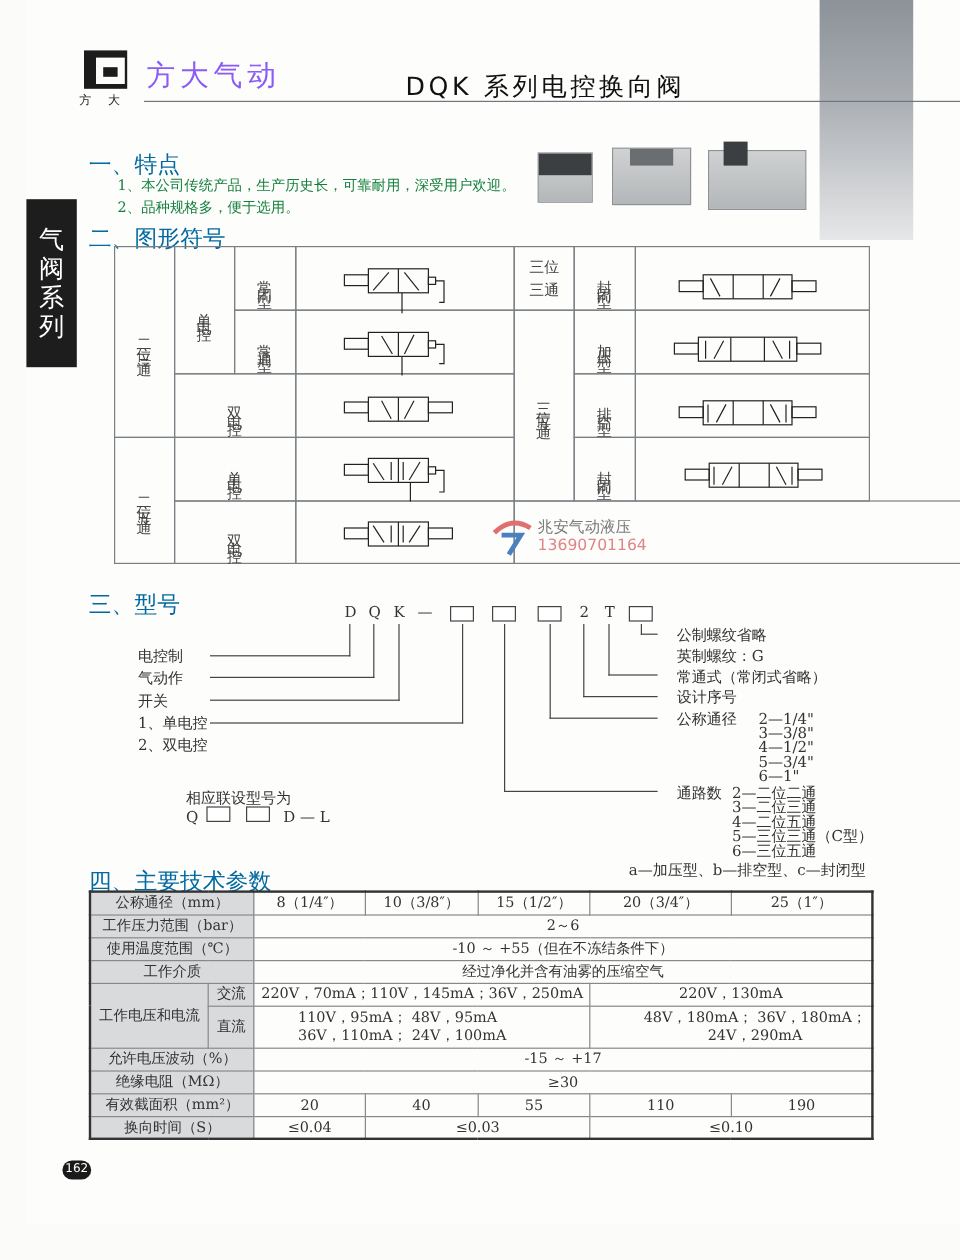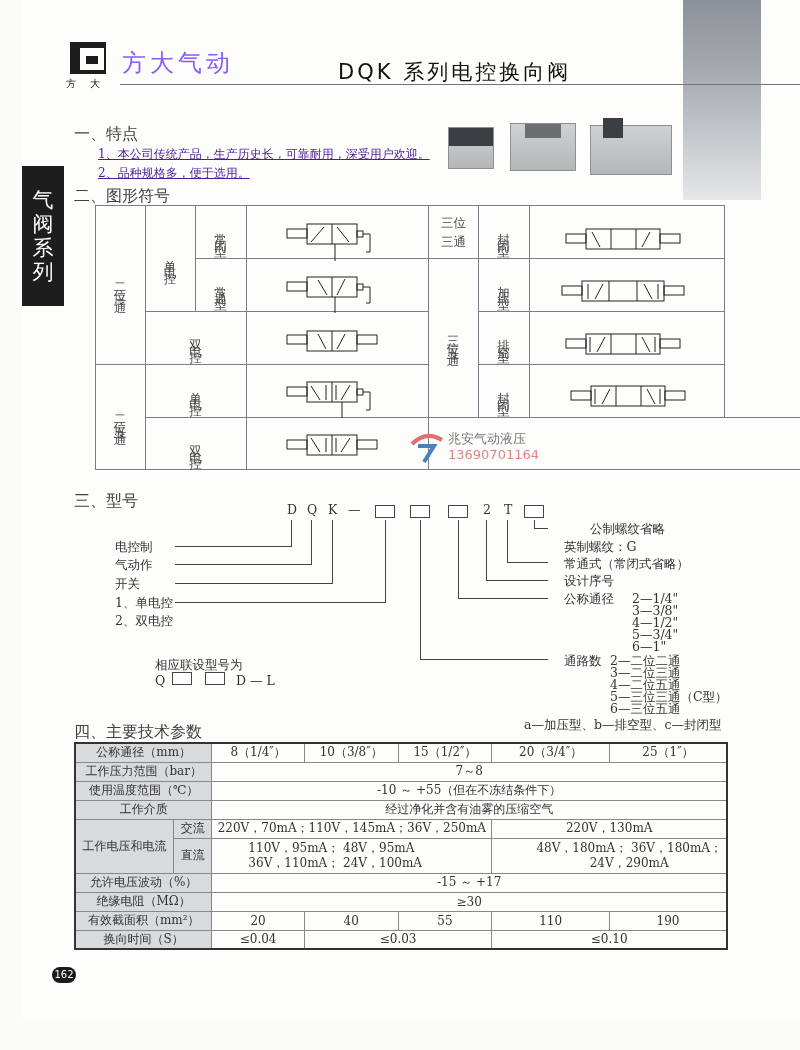--- a/index.html
+++ b/index.html
@@ -16,22 +16,22 @@
   .logo-dot { position:absolute; left:16px; top:14px; width:12px; height:8px; background:#1c1c1c; }
   .logo-sub { position: absolute; left: 66px; top: 77px; font-size: 10px; font-family: "DejaVu Sans", sans-serif; letter-spacing: 14px; color:#222; }
   .brand { position: absolute; left: 122px; top: 47px; font-size: 24px; font-family: "DejaVu Sans", sans-serif; letter-spacing: 4px; color: #8b5cf6; }
   .page-title { position: absolute; left: 338px; top: 58px; font-size: 21px; font-family: "DejaVu Sans", sans-serif; letter-spacing: 3px; color: #111; }
   .title-rule { position: absolute; left: 120px; top: 84px; width: 680px; height: 1px; background: #6f7680; }
 
   .side-tab { position: absolute; left: 22px; top: 166px; width: 42px; height: 140px; background: #1d1d1d; color: #fff;
     font-family: "DejaVu Sans", sans-serif; font-size: 21px; line-height: 24px; text-align: center; padding-top: 22px; }
   .side-tab span { display:block; }
 
-  .sec-h { position: absolute; font-family: "DejaVu Sans", sans-serif; font-size: 16px; color: #404040; }
-  .feat { position: absolute; font-size: 12px; color: #4c1d95; text-decoration: underline; }
+  .sec-h { position: absolute; font-family: "DejaVu Sans", sans-serif; font-size: 19px; color: #0369a1; }
+  .feat { position: absolute; font-size: 12px; color: #15803d; }
 
   .products { position: absolute; left: 444px; top: 105px; width: 240px; height: 70px; }
   .prod { position: absolute; background: linear-gradient(180deg,#cfd1d2,#b4b7b9); border: 1px solid #8e9194; }
   .prod .top { position:absolute; background:#3b3f42; }
   .sym-grid { position: absolute; left: 95px; top: 205px; width: 882px; height: 265px; }
   .cell { position: absolute; border: 1px solid #7a7f84; display:flex; align-items:center; justify-content:center;
     font-size: 12.5px; color:#444; text-align:center; line-height: 19px; }
   .vt { writing-mode: vertical-rl; letter-spacing: 6px; }
 
   .watermark { position: absolute; left: 408px; top: 430px; }
@@ -293,21 +293,21 @@
 <div class="line" style="left:507px; top:562px; width:41px; height:1px;"></div>
 <div class="line" style="left:534px; top:520px; width:1px; height:9px;"></div>
 <div class="line" style="left:534px; top:528px; width:14px; height:1px;"></div>
 
 <div class="model" style="left:115px; top:539px;">电控制</div>
 <div class="model" style="left:115px; top:557px;">气动作</div>
 <div class="model" style="left:115px; top:576px;">开关</div>
 <div class="model" style="left:115px; top:595px;">1、单电控</div>
 <div class="model" style="left:115px; top:613px;">2、双电控</div>
 
-<div class="model" style="left:564px; top:521px;margin-left:26px;">公制螺纹省略</div>
+<div class="model" style="left:564px; top:521px;">公制螺纹省略</div>
 <div class="model" style="left:564px; top:539px;">英制螺纹：G</div>
 <div class="model" style="left:564px; top:556px;">常通式（常闭式省略）</div>
 <div class="model" style="left:564px; top:573px;">设计序号</div>
 <div class="model" style="left:564px; top:591px;">公称通径</div>
 <div class="model" style="left:632px; top:591px;">2—1/4"</div>
 <div class="model" style="left:632px; top:603px;">3—3/8"</div>
 <div class="model" style="left:632px; top:615px;">4—1/2"</div>
 <div class="model" style="left:632px; top:627px;">5—3/4"</div>
 <div class="model" style="left:632px; top:639px;">6—1"</div>
 
@@ -340,21 +340,21 @@
       <tr>
     <td class="lbl" colspan="2">公称通径（mm）</td>
     <td>8（1/4″）</td>
     <td>10（3/8″）</td>
     <td>15（1/2″）</td>
     <td>20（3/4″）</td>
     <td>25（1″）</td>
   </tr>
   <tr>
     <td class="lbl" colspan="2">工作压力范围（bar）</td>
-    <td colspan="5">7～8</td>
+    <td colspan="5">2～6</td>
   </tr>
   <tr>
     <td class="lbl" colspan="2">使用温度范围（℃）</td>
     <td colspan="5">-10 ～ +55（但在不冻结条件下）</td>
   </tr>
   <tr>
     <td class="lbl" colspan="2">工作介质</td>
     <td colspan="5">经过净化并含有油雾的压缩空气</td>
   </tr>
   <tr>

